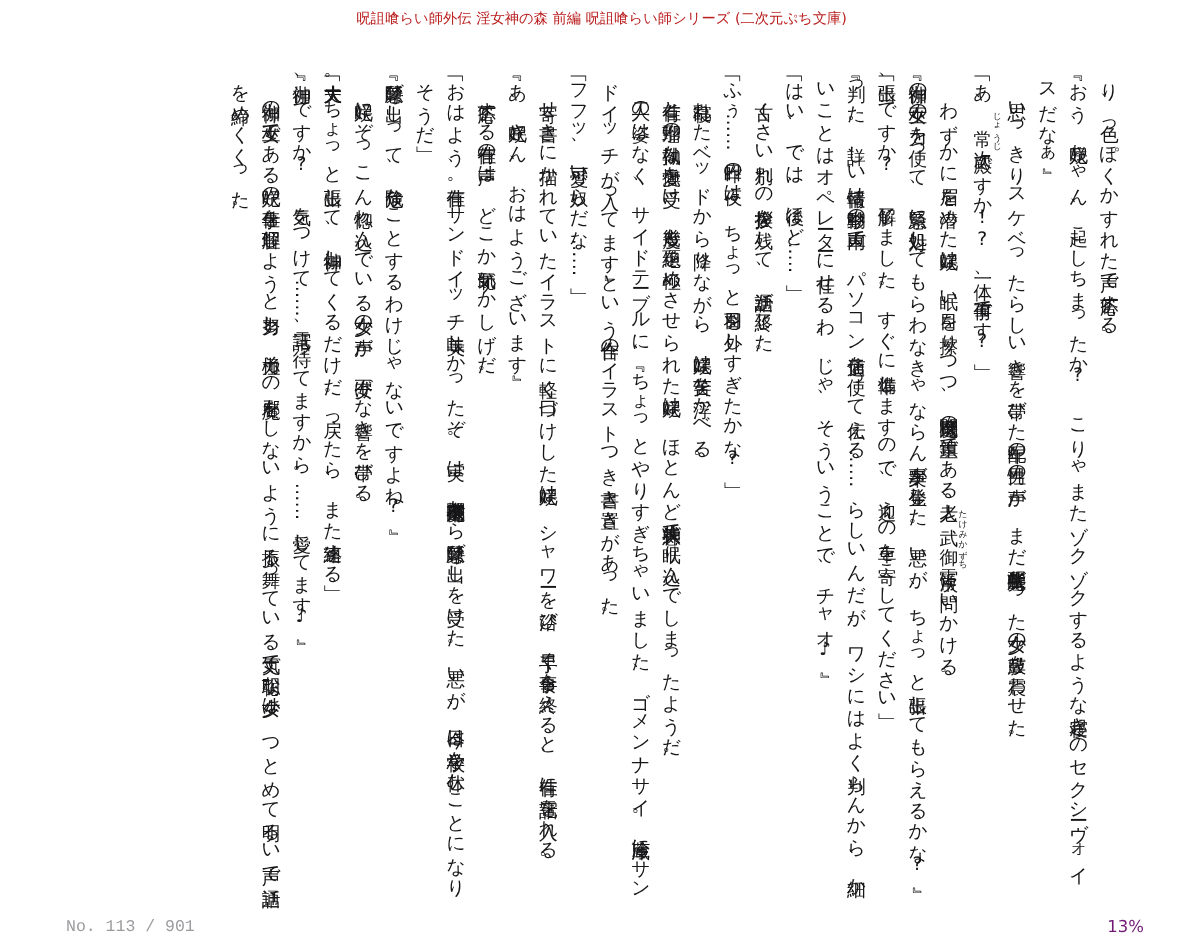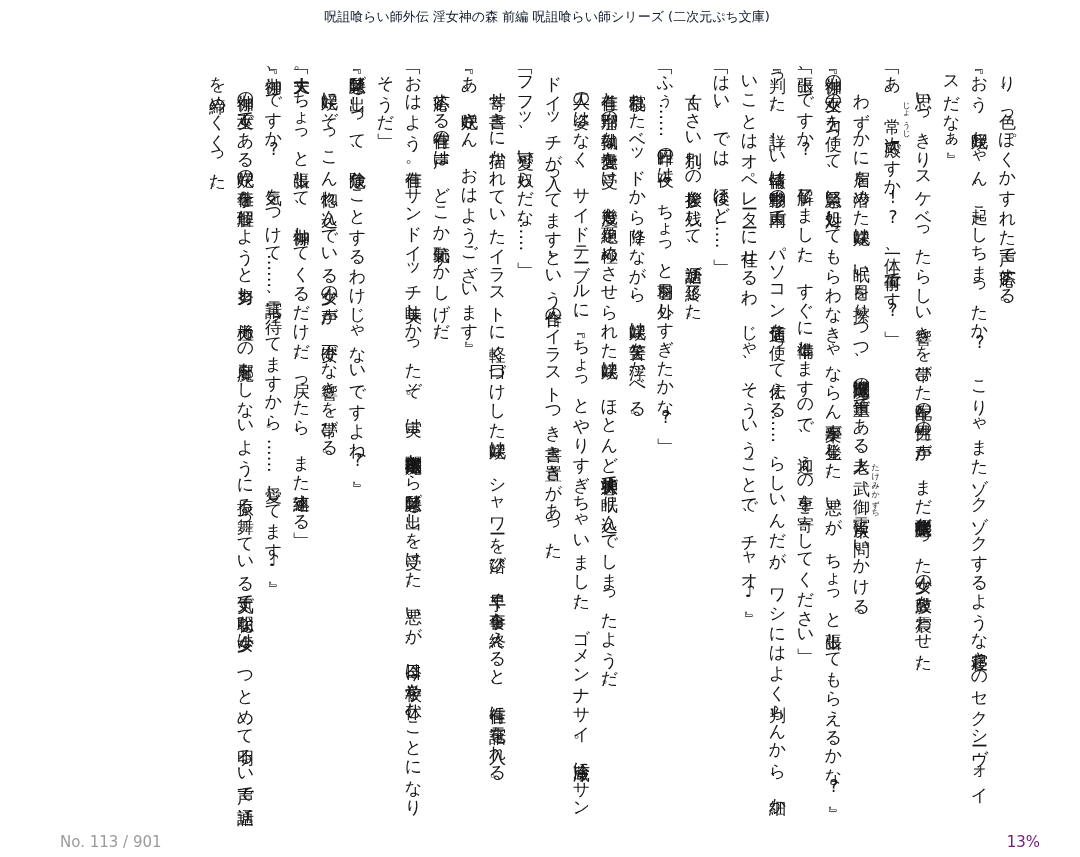--- a/index.html
+++ b/index.html
@@ -17,21 +17,21 @@
     height: 857px;
     background: #ffffff;
   }
   .book-header {
     position: absolute;
     top: 8px;
     left: 14px;
     right: 0;
     text-align: center;
     font-size: 13px;
-    color: #0f172a;
+    color: #b91c1c;
     letter-spacing: 0;
     white-space: nowrap;
   }
   .reader {
     position: absolute;
     top: 64px;
     right: 58px;
     height: 750px;
     max-width: 1010px;
     writing-mode: vertical-rl;
@@ -56,20 +56,21 @@
   .upright {
     text-orientation: upright;
   }
   .book-footer-left {
     position: absolute;
     left: 60px;
     bottom: 6px;
     font-size: 15px;
     color: #9b9b9f;
     white-space: nowrap;
+    font-family: Liberation Mono, monospace;
   }
   .book-footer-right {
     position: absolute;
     right: 40px;
     bottom: 6px;
     font-size: 15px;
     color: #701a75;
     white-space: nowrap;
   }
 </style>

